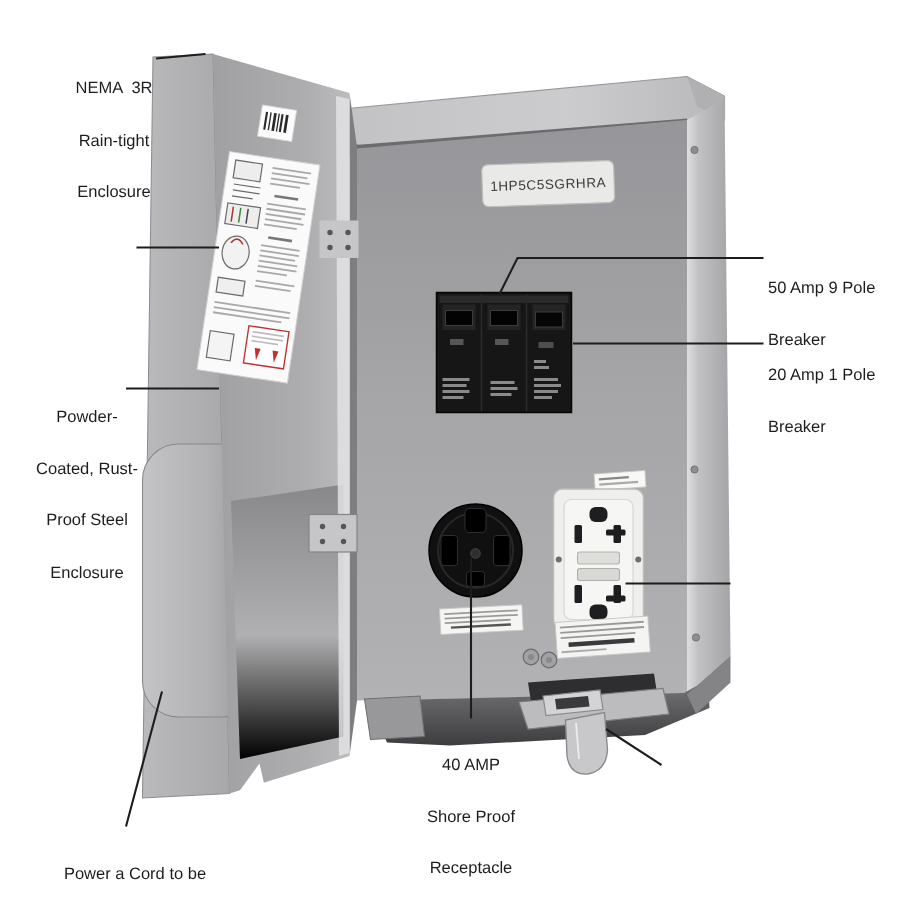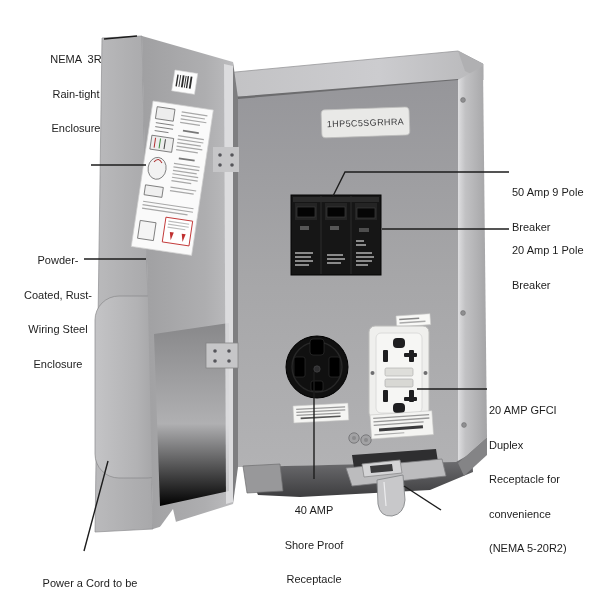--- a/index.html
+++ b/index.html
@@ -307,50 +307,43 @@
   </g>
 </svg>
 
 <div class="callout center" style="left:36px;top:31px;width:80px;">
   <div>NEMA  3R</div>
   <div>Rain-tight</div>
   <div>Enclosure</div>
 </div>
 
 
-<div class="callout center" style="left:12px;top:232px;width:92px;">
+<div class="callout center" style="left:12px;top:250px;width:92px;">
   <div>Powder-</div>
   <div>Coated, Rust-</div>
-  <div>Wiring Steel</div>
+  <div>Proof Steel</div>
   <div>Enclosure</div>
 </div>
 
 <div class="callout center" style="left:34px;top:555px;width:112px;">
   <div>Power a Cord to be</div>
   
   
 </div>
 
 <div class="callout left" style="left:512px;top:164px;width:84px;">
   <div>50 Amp 9 Pole</div>
   <div>Breaker</div>
 </div>
 
 <div class="callout left" style="left:512px;top:222px;width:84px;">
   <div>20 Amp 1 Pole</div>
   <div>Breaker</div>
 </div>
 
-<div class="callout left" style="left:489px;top:382px;width:90px;">
-  <div>20 AMP GFCI</div>
-  <div>Duplex</div>
-  <div>Receptacle for</div>
-  <div>convenience</div>
-  <div>(NEMA 5-20R2)</div>
-</div>
 
 <div class="callout center" style="left:258px;top:482px;width:112px;">
   <div>40 AMP</div>
   <div>Shore Proof</div>
   <div>Receptacle</div>
   
 </div>
 
 
 </div>

